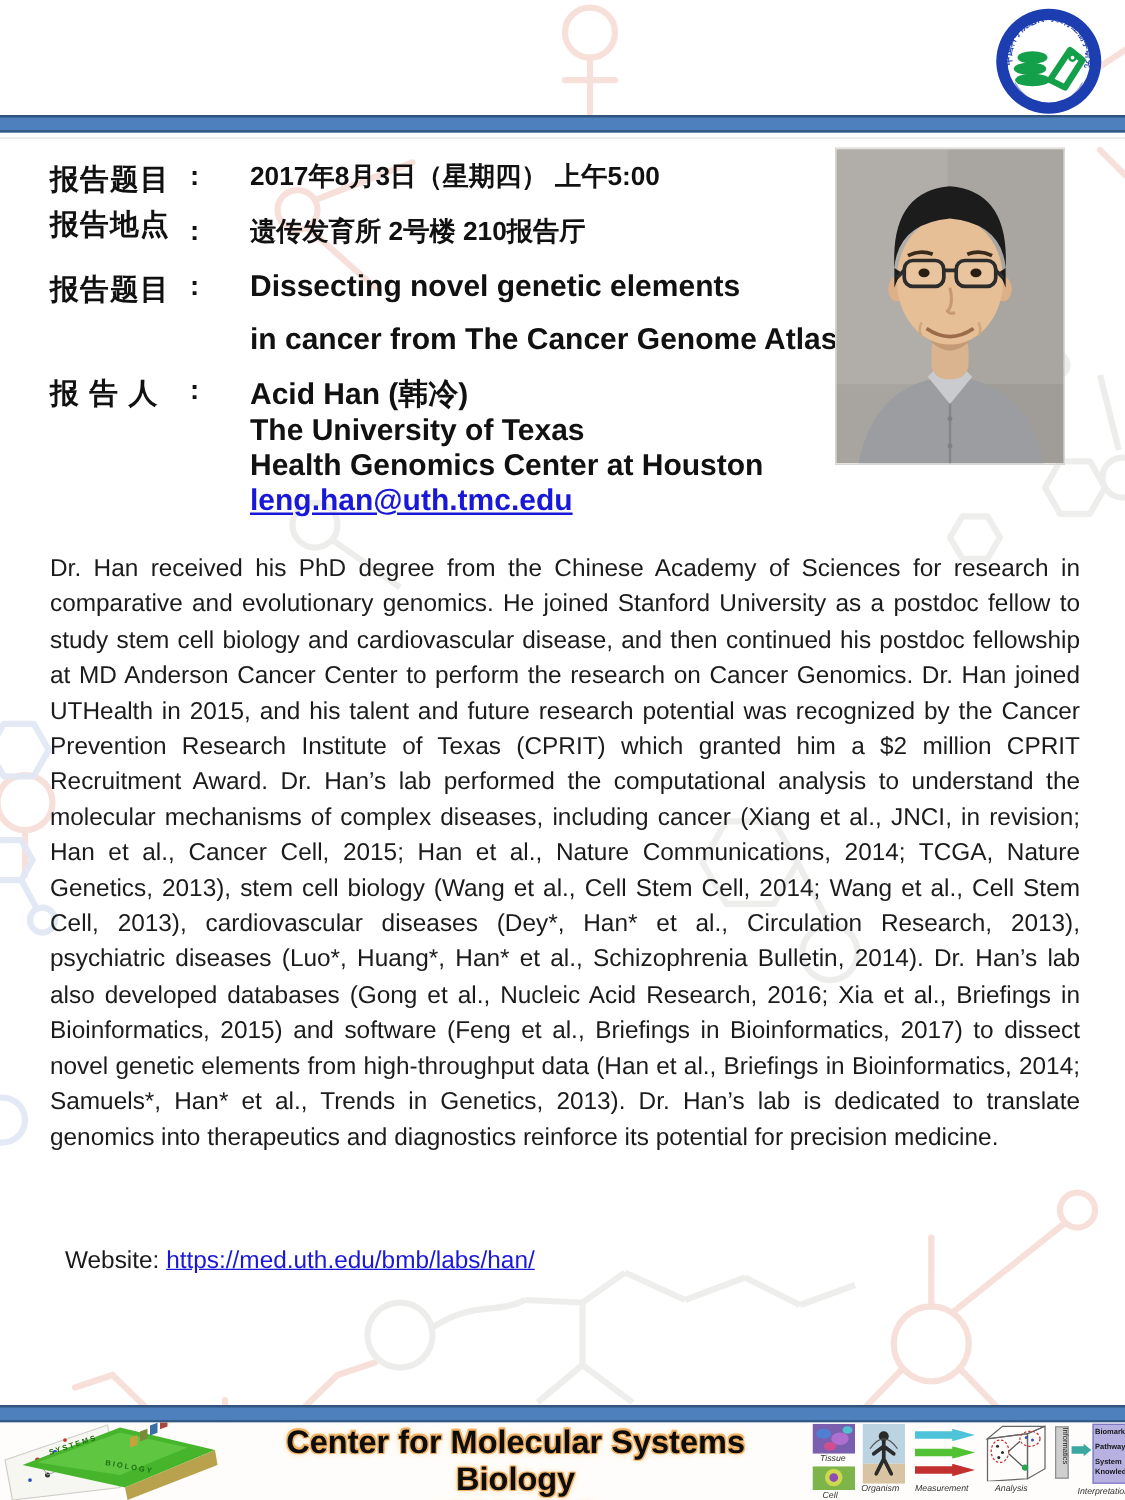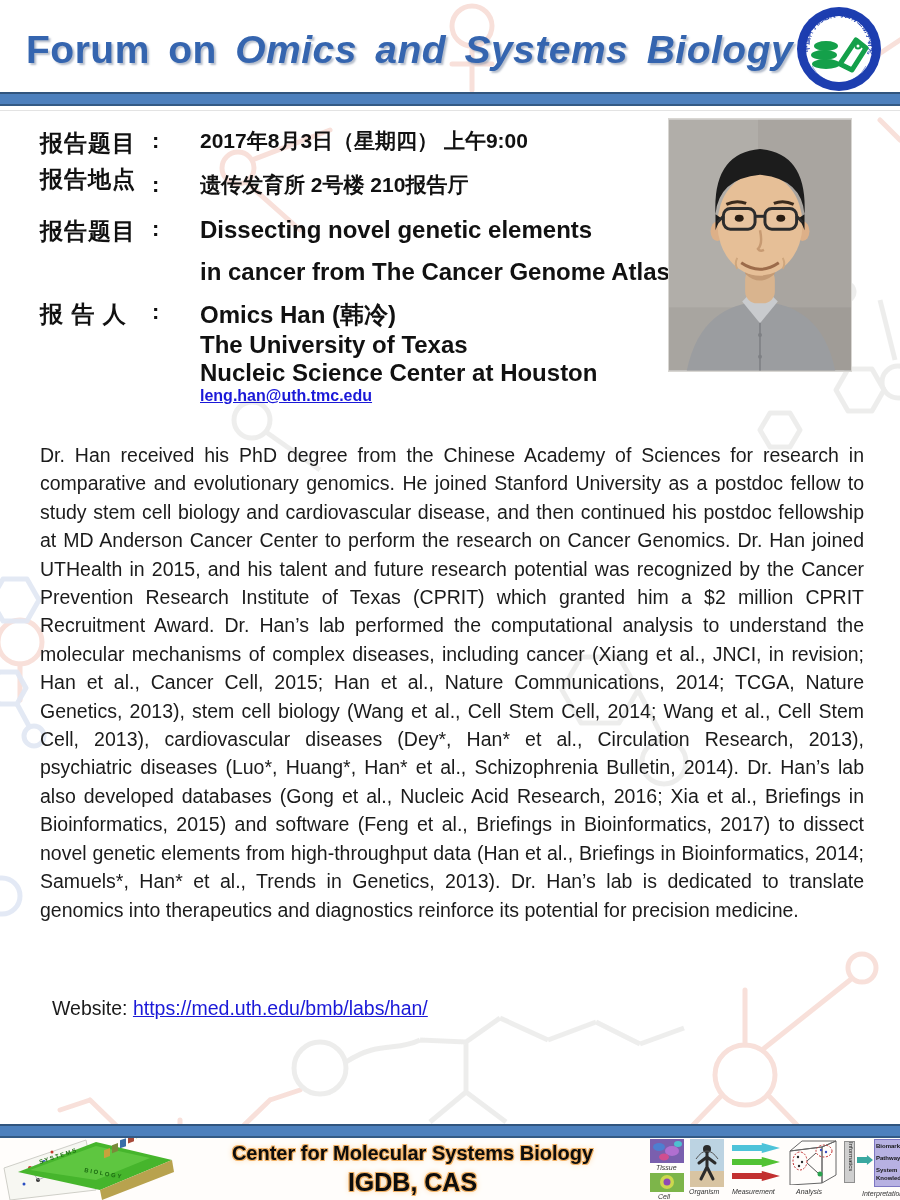--- a/index.html
+++ b/index.html
@@ -19,36 +19,36 @@
            border-top:2px solid #31557e;border-bottom:2px solid #335a85;}
   .divider-top{top:92px;}
   .hairline{position:absolute;left:0;top:110px;width:900px;height:1px;background:#e3e3e3;}
 
   
   .info-label{position:absolute;left:40px;font-size:23px;font-weight:bold;color:#111;letter-spacing:1px;white-space:nowrap;}
   .info-colon{position:absolute;left:152px;font-size:22px;font-weight:bold;color:#111;}
   .info-value{position:absolute;left:200px;font-size:21px;font-weight:bold;color:#111;white-space:nowrap;}
   .en{font-size:24px;}
   .email-link,.site-link{color:#1a18d8;text-decoration:underline;cursor:pointer;}
-  .email-link{font-size:16px;font-weight:bold;}
+  .email-link{font-size:24px;font-weight:bold;}
 
   .photo{position:absolute;left:668px;top:118px;width:184px;height:254px;border:1px solid #d8d6d2;box-sizing:border-box;}
 
   
   .bio{position:absolute;left:40px;top:441px;width:824px;font-size:19.5px;line-height:28.4px;color:#1b1b1b;
        text-align:justify;margin:0;}
   .website{position:absolute;left:52px;top:997px;font-size:19.5px;color:#1b1b1b;margin:0;}
   .site-link{font-size:19.5px;}
 
   
   .divider-footer{top:1124px;}
   .footer-band{position:absolute;left:0;top:1138px;width:900px;height:62px;background:#fffdfb;}
   .book-graphic{position:absolute;left:0;top:0;width:178px;height:62px;}
   .footer-org{position:absolute;left:185px;top:0;width:455px;text-align:center;font-weight:bold;color:#0d0d0d;}
-  .footer-org .l1{font-size:20px;line-height:30px;
+  .footer-org .l1{font-size:26px;line-height:30px;
       text-shadow:-1px -1px 0 #f2b266,1px -1px 0 #f2b266,-1px 1px 0 #f2b266,1px 1px 0 #f2b266,0 0 6px #f7cf95;}
   .footer-org .l2{font-size:25px;line-height:28px;
       text-shadow:-1px -1px 0 #f2b266,1px -1px 0 #f2b266,-1px 1px 0 #f2b266,1px 1px 0 #f2b266,0 0 6px #f7cf95;}
 
   .sysdiag{position:absolute;left:648px;top:0;width:250px;height:62px;font-family:"Liberation Sans",sans-serif;}
   .sysdiag .lbl{position:absolute;font-size:7px;font-style:italic;color:#333;white-space:nowrap;}
   .mini{position:absolute;overflow:hidden;}
   .arrow{position:absolute;height:10px;clip-path:polygon(0 20%,62% 20%,62% 0,100% 50%,62% 100%,62% 80%,0 80%);}
   .inf-bar{position:absolute;left:196px;top:3px;width:11px;height:42px;background:#cfcfcf;border:1px solid #8f8f8f;
            box-sizing:border-box;}
@@ -97,21 +97,20 @@
       <polygon points="26,688 17,704 -1,704 -10,688 -1,672 17,672"></polygon>
       <circle cx="34" cy="736" r="10"></circle>
         <path d="M17,704 L30,728"></path>
       <circle cx="2" cy="896" r="18"></circle>
     </g>
   </svg>
 
   <div class="layer">
 
     <div class="header">
-      <div class="title"><span>Forum on </span><span class="em">Omics and Systems Biology</span></div>
       <svg class="logo" viewBox="0 0 86 86">
         <circle cx="43" cy="43" r="42" fill="#1d3eb0"></circle>
         <circle cx="43" cy="43" r="33" fill="#ffffff"></circle>
         <defs>
             <path id="arcTop" d="M 14,48 A 30,30 0 1 1 72,48"></path>
           </defs>
         <text font-size="7.2" fill="#1d3eb0" font-weight="bold"><textPath href="#arcTop" startOffset="2"><tspan>中国科学院遗传与发育生物学研究所</tspan></textPath></text>
         <g fill="#14a04a">
           <ellipse cx="30" cy="40" rx="12" ry="5"></ellipse>
           <ellipse cx="28" cy="49" rx="13" ry="5"></ellipse>
@@ -121,36 +120,36 @@
         </g>
         <path d="M16,60 A 30,30 0 0 0 70,60" fill="none" stroke="#1d3eb0" stroke-width="1" opacity=".5"></path>
       </svg>
     </div>
     <div class="divider divider-top"></div>
     <div class="hairline"></div>
 
     <div>
       <div class="info-label" style="top:128px">报告题目</div>
       <div class="info-colon" style="top:128px">:</div>
-      <div class="info-value" style="top:127px">2017年8月3日（星期四） 上午9:00</div>
+      <div class="info-value" style="top:127px">2017年8月3日（星期四） 上午5:00</div>
 
       <div class="info-label" style="top:164px">报告地点</div>
       <div class="info-colon" style="top:172px">:</div>
       <div class="info-value" style="top:171px">遗传发育所 2号楼 210报告厅</div>
 
       <div class="info-label" style="top:216px">报告题目</div>
       <div class="info-colon" style="top:216px">:</div>
       <div class="info-value en" style="top:216px">Dissecting novel genetic elements</div>
       <div class="info-value en" style="top:258px">in cancer from The Cancer Genome Atlas</div>
 
       <div class="info-label" style="top:299px">报 告 人</div>
       <div class="info-colon" style="top:299px">:</div>
-      <div class="info-value en" style="top:299px">Omics Han (韩冷)</div>
+      <div class="info-value en" style="top:299px">Acid Han (韩冷)</div>
       <div class="info-value en" style="top:331px">The University of Texas</div>
-      <div class="info-value en" style="top:359px">Nucleic Science Center at Houston</div>
+      <div class="info-value en" style="top:359px">Health Genomics Center at Houston</div>
       <a class="info-value email-link" style="top:387px">leng.han@uth.tmc.edu</a>
     </div>
 
     <svg class="photo" viewBox="0 0 184 254">
       <rect x="0" y="0" width="184" height="254" fill="#a9a5a0"></rect>
       <rect x="0" y="0" width="90" height="254" fill="#ffffff" opacity="0.10"></rect>
       <rect x="0" y="190" width="184" height="64" fill="#000000" opacity="0.05"></rect>
       <path d="M18,254 C28,204 58,186 92,184 C128,186 158,204 168,254 Z" fill="#9b9da0"></path>
       <path d="M92,184 L92,254" stroke="#84868a" stroke-width="2"></path>
       <path d="M74,184 L92,206 L110,184 L104,178 L80,178 Z" fill="#c9cbce"></path>

